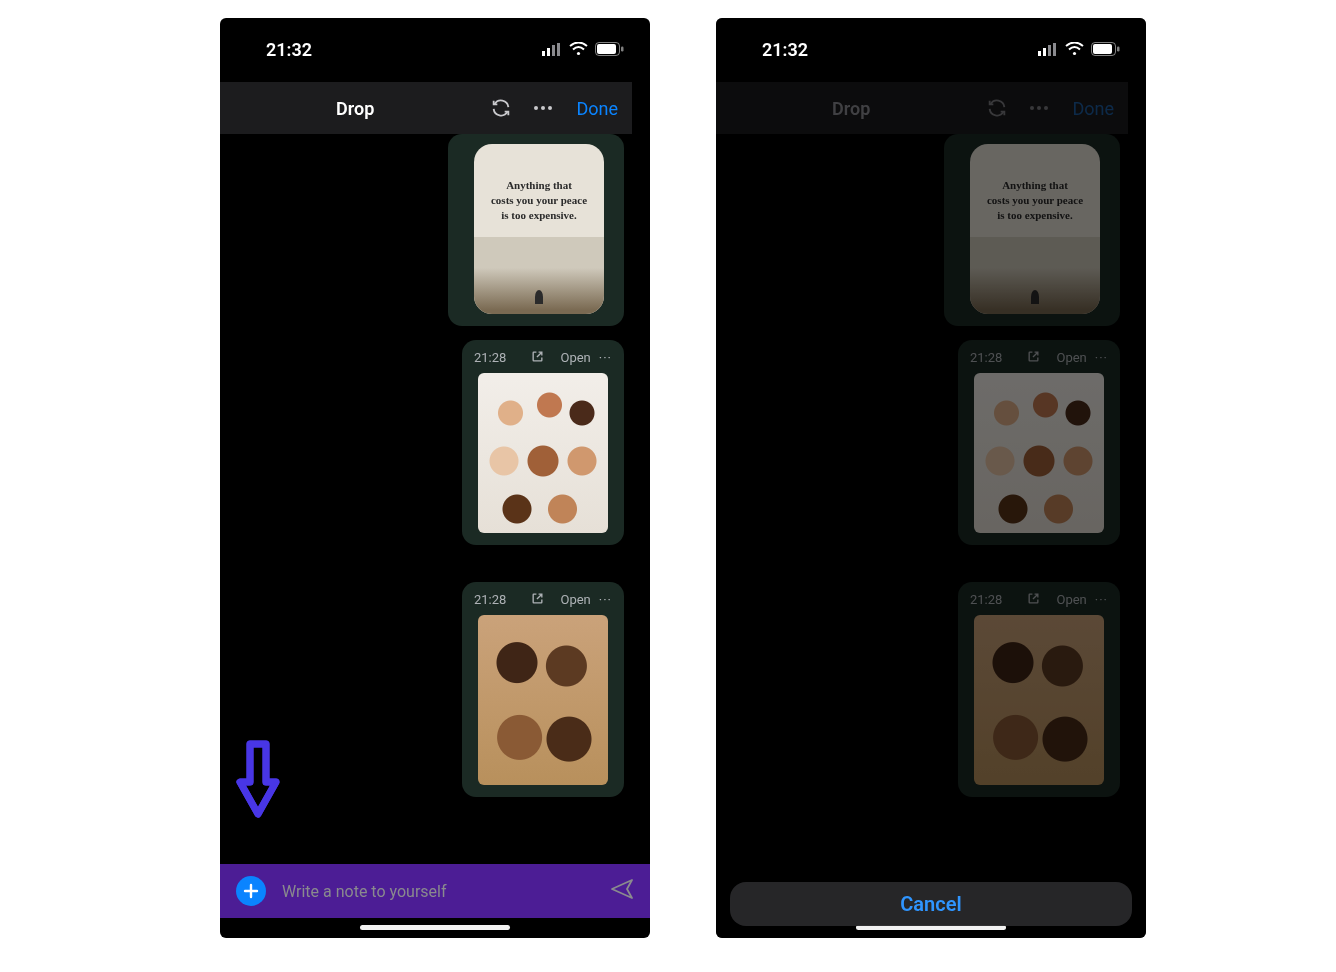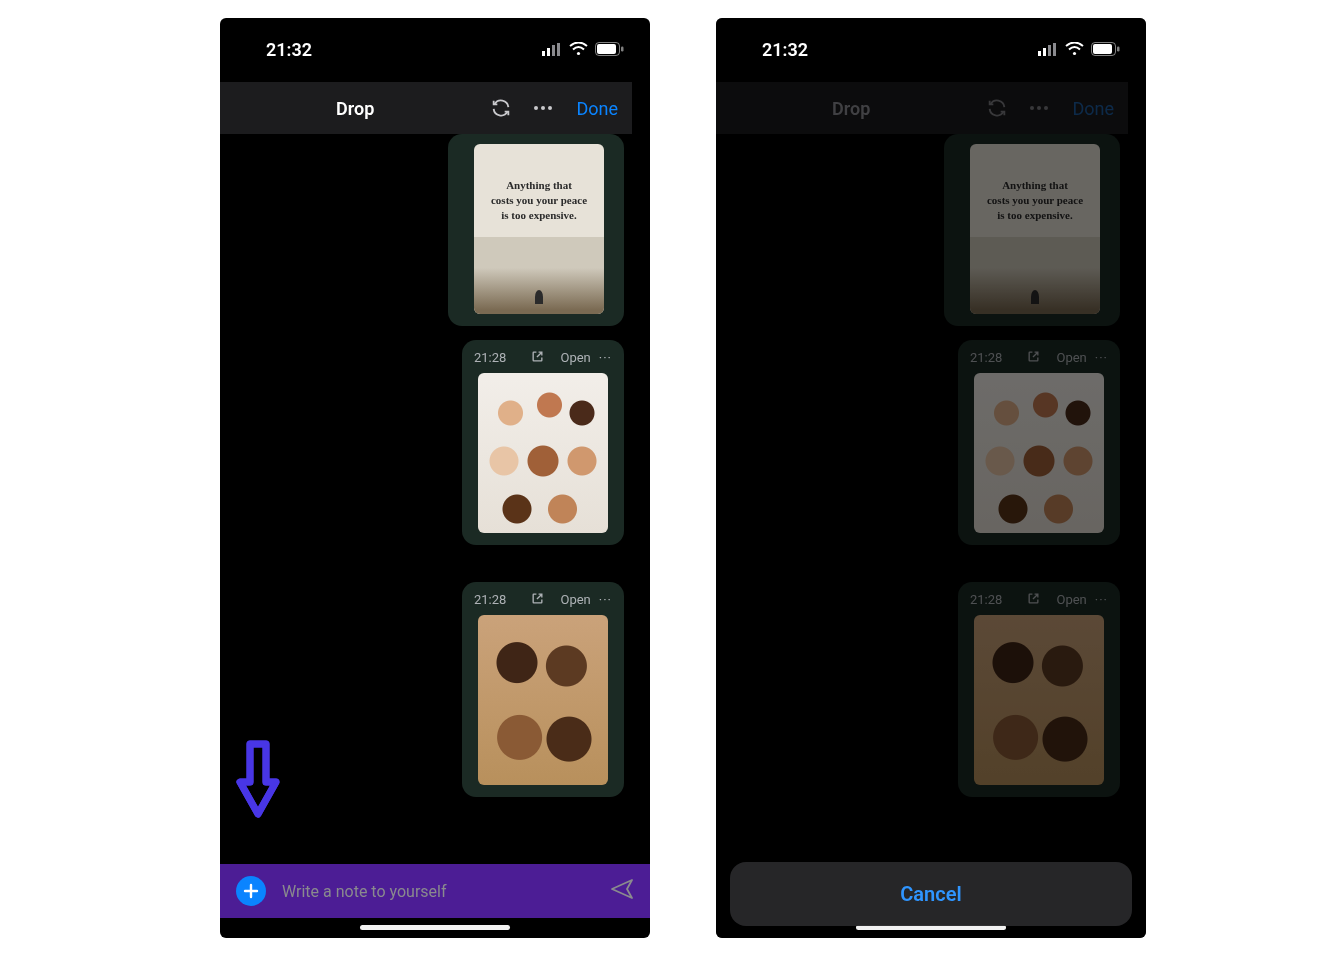--- a/index.html
+++ b/index.html
@@ -47,21 +47,21 @@
     width:162px;
   }
   .card.wide { width:176px; }
   .card-row { display:flex; align-items:center; color:#aeb2b6; font-size:13px; gap:8px; margin-bottom:8px; }
   .card-row .spacer { flex:1; }
   .open { display:flex; align-items:flex-start; gap:16px; }
   .dots { letter-spacing:1px; }
 
   
   .poster {
-    width:130px; height:170px; border-radius:6px; background:#e7e2d8;
+    width:130px; height:170px; border-radius:18px; background:#e7e2d8;
     display:flex; flex-direction:column; align-items:center;
     font-family:Georgia,serif; color:#2b2b2b; text-align:center;
     overflow:hidden; margin-left:14px;
   }
   .poster .quote { font-size:11px; font-weight:600; line-height:1.35; padding:34px 16px 0; }
   .poster .img { flex:1; width:100%; background:linear-gradient(#cfc9bb 40%,#7a6a52 95%); position:relative; margin-top:14px; }
   .poster .img::after {
     content:""; position:absolute; left:50%; bottom:10px; transform:translateX(-50%);
     width:8px; height:14px; border-radius:50% 50% 0 0; background:#2b2b2b;
   }
@@ -118,21 +118,21 @@
     background:rgba(40,40,42,.95); backdrop-filter:blur(14px);
     border-radius:16px; overflow:hidden;
   }
   .sheet-item {
     height:60px; display:flex; align-items:center; justify-content:center;
     color:#2f95ff; font-size:20px;
     border-top:1px solid rgba(90,90,94,.6);
   }
   .sheet-item:first-child { border-top:none; }
   .sheet-cancel {
-    margin-top:10px; height:64px;
+    margin-top:10px; height:44px;
     background:rgba(40,40,42,.95); border-radius:16px;
     display:flex; align-items:center; justify-content:center;
     color:#2f95ff; font-size:20px; font-weight:600;
   }
 </style>
 </head>
 <body>
 
 <div class="phones">
 

